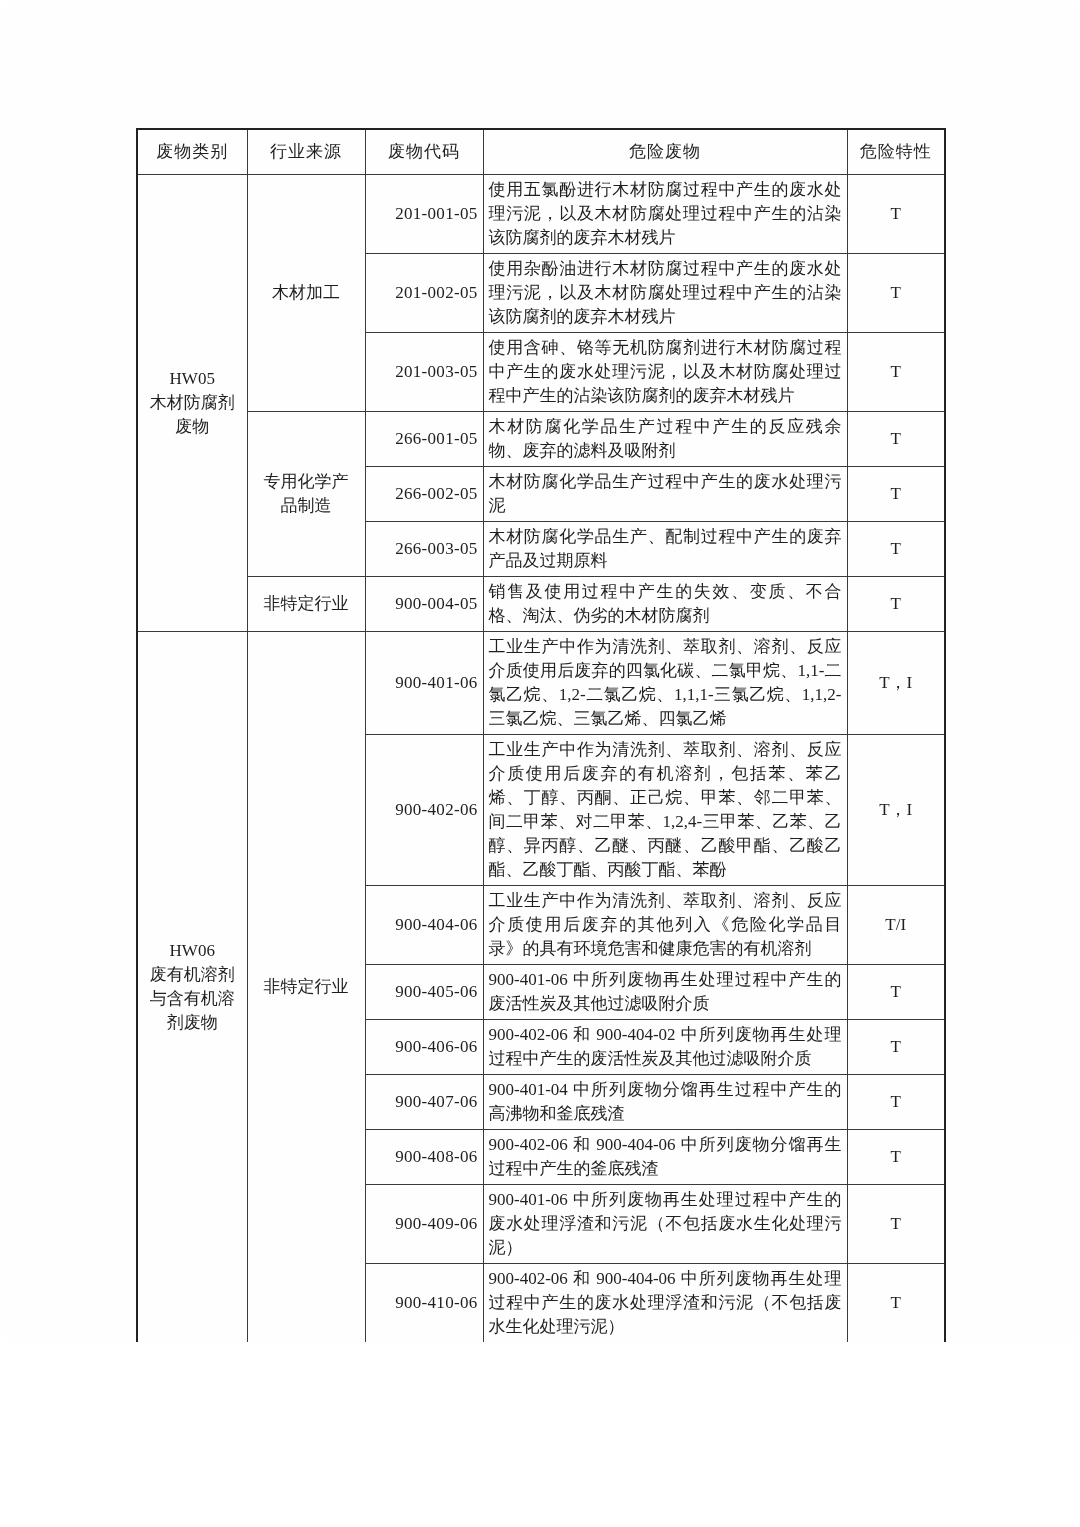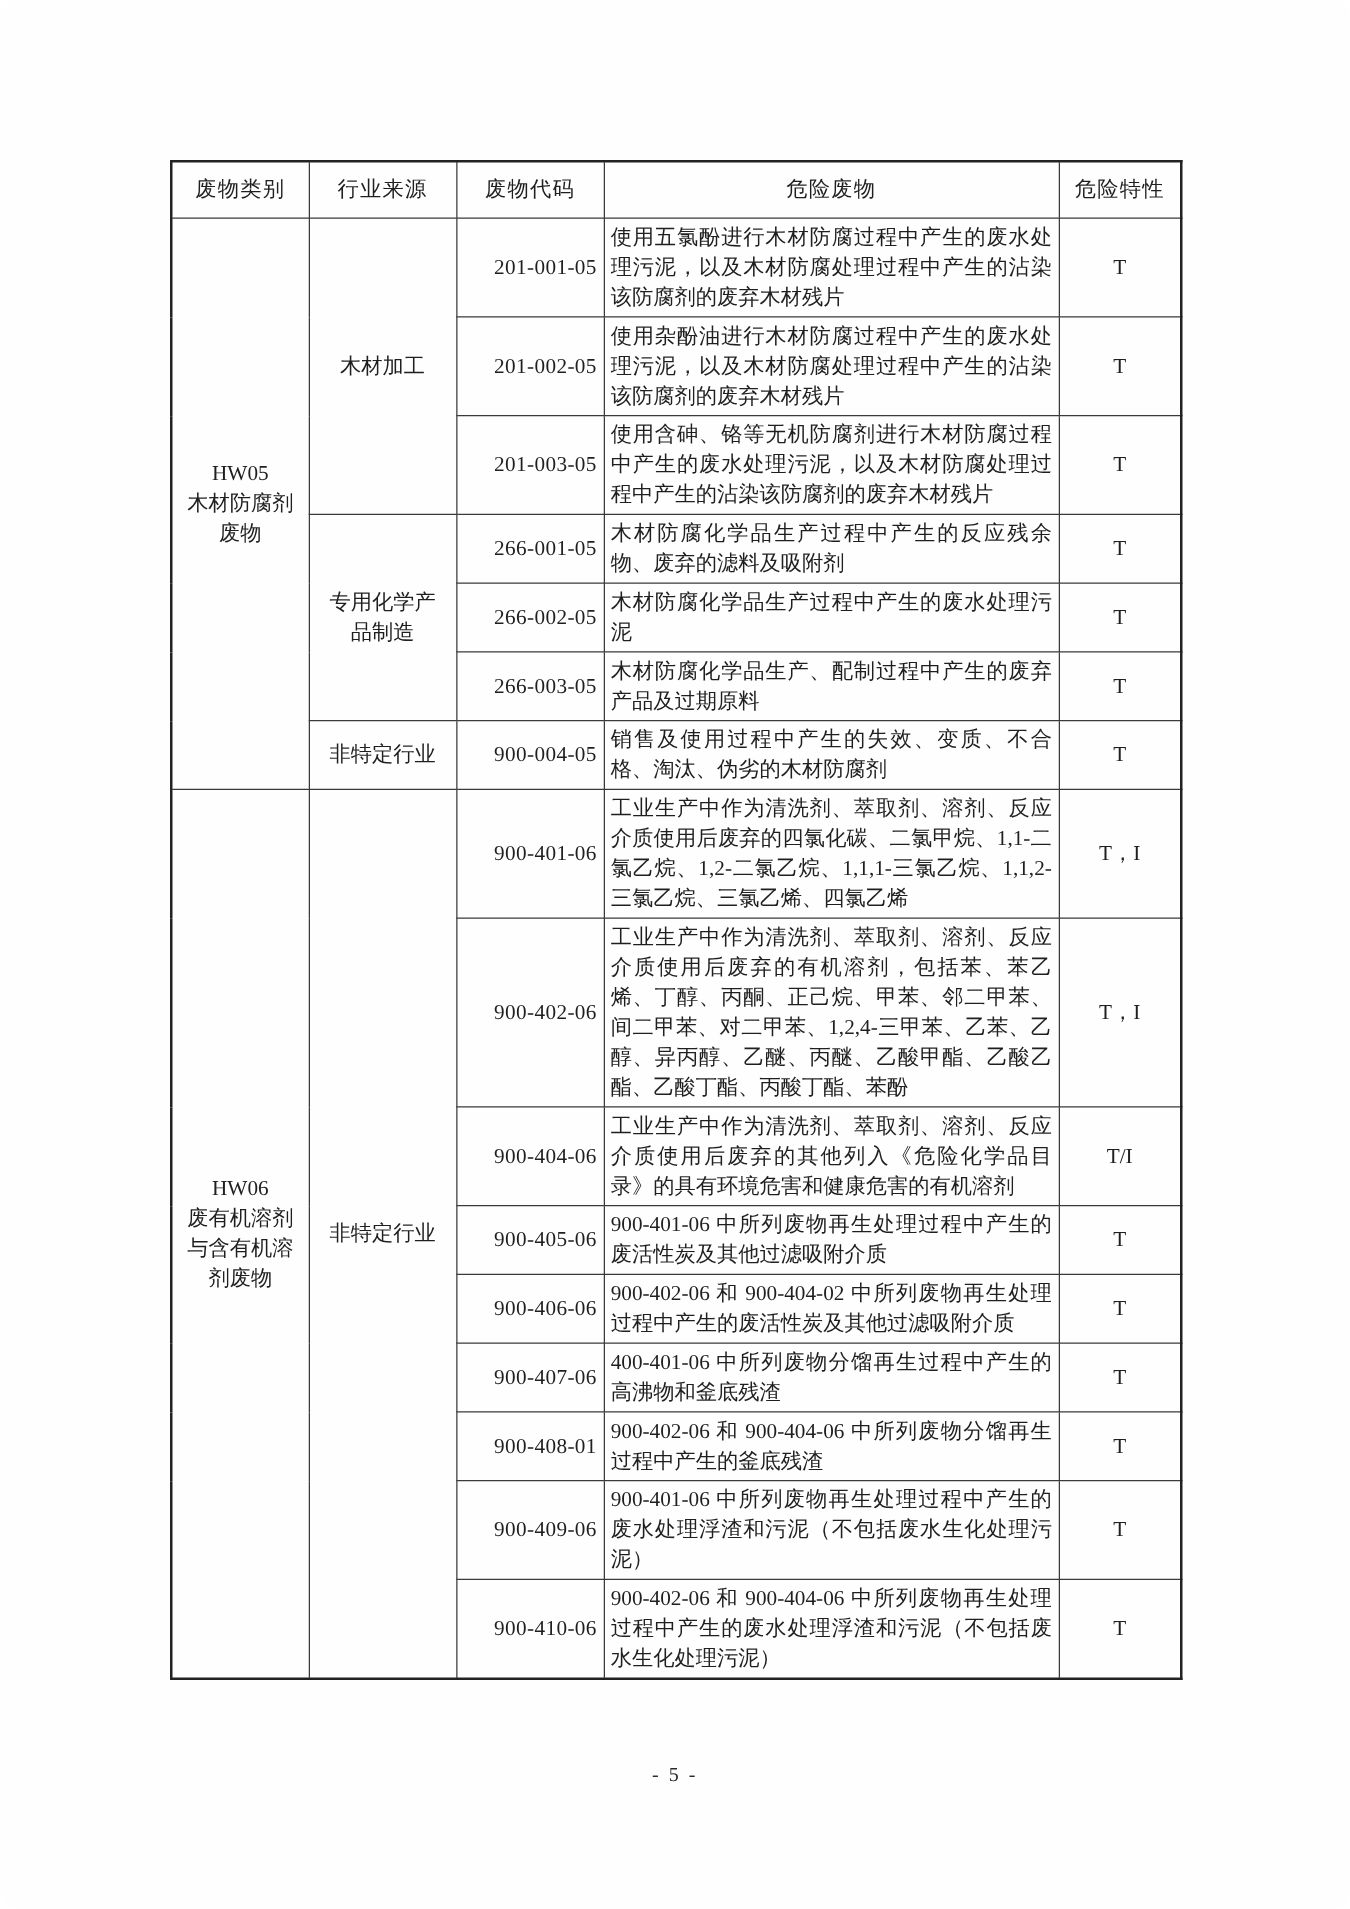--- a/index.html
+++ b/index.html
@@ -5,21 +5,21 @@
   html, body {
     margin: 0;
     padding: 0;
     background: #ffffff;
     font-family: "Liberation Serif", "DejaVu Serif", serif;
     color: #1f1f1f;
   }
   .page {
     position: relative;
     width: 1080px;
-    height: 1527px;
+    height: 1342px;
     background: #fefefe;
     overflow: hidden;
     border-radius: 14px;
   }
   .table-wrap {
     position: absolute;
     left: 136px;
     top: 128px;
     width: 808px;
   }
@@ -169,25 +169,25 @@
           <td class="waste">900-401-06 中所列废物再生处理过程中产生的废活性炭及其他过滤吸附介质</td>
           <td class="hz">T</td>
         </tr>
         <tr>
           <td class="code">900-406-06</td>
           <td class="waste">900-402-06 和 900-404-02 中所列废物再生处理过程中产生的废活性炭及其他过滤吸附介质</td>
           <td class="hz">T</td>
         </tr>
         <tr>
           <td class="code">900-407-06</td>
-          <td class="waste">400-401-06 中所列废物分馏再生过程中产生的高沸物和釜底残渣</td>
-          <td class="hz">T</td>
-        </tr>
-        <tr>
-          <td class="code">900-408-01</td>
+          <td class="waste">900-401-04 中所列废物分馏再生过程中产生的高沸物和釜底残渣</td>
+          <td class="hz">T</td>
+        </tr>
+        <tr>
+          <td class="code">900-408-06</td>
           <td class="waste">900-402-06 和 900-404-06 中所列废物分馏再生过程中产生的釜底残渣</td>
           <td class="hz">T</td>
         </tr>
         <tr>
           <td class="code">900-409-06</td>
           <td class="waste">900-401-06 中所列废物再生处理过程中产生的废水处理浮渣和污泥（不包括废水生化处理污泥）</td>
           <td class="hz">T</td>
         </tr>
         <tr>
           <td class="code">900-410-06</td>

